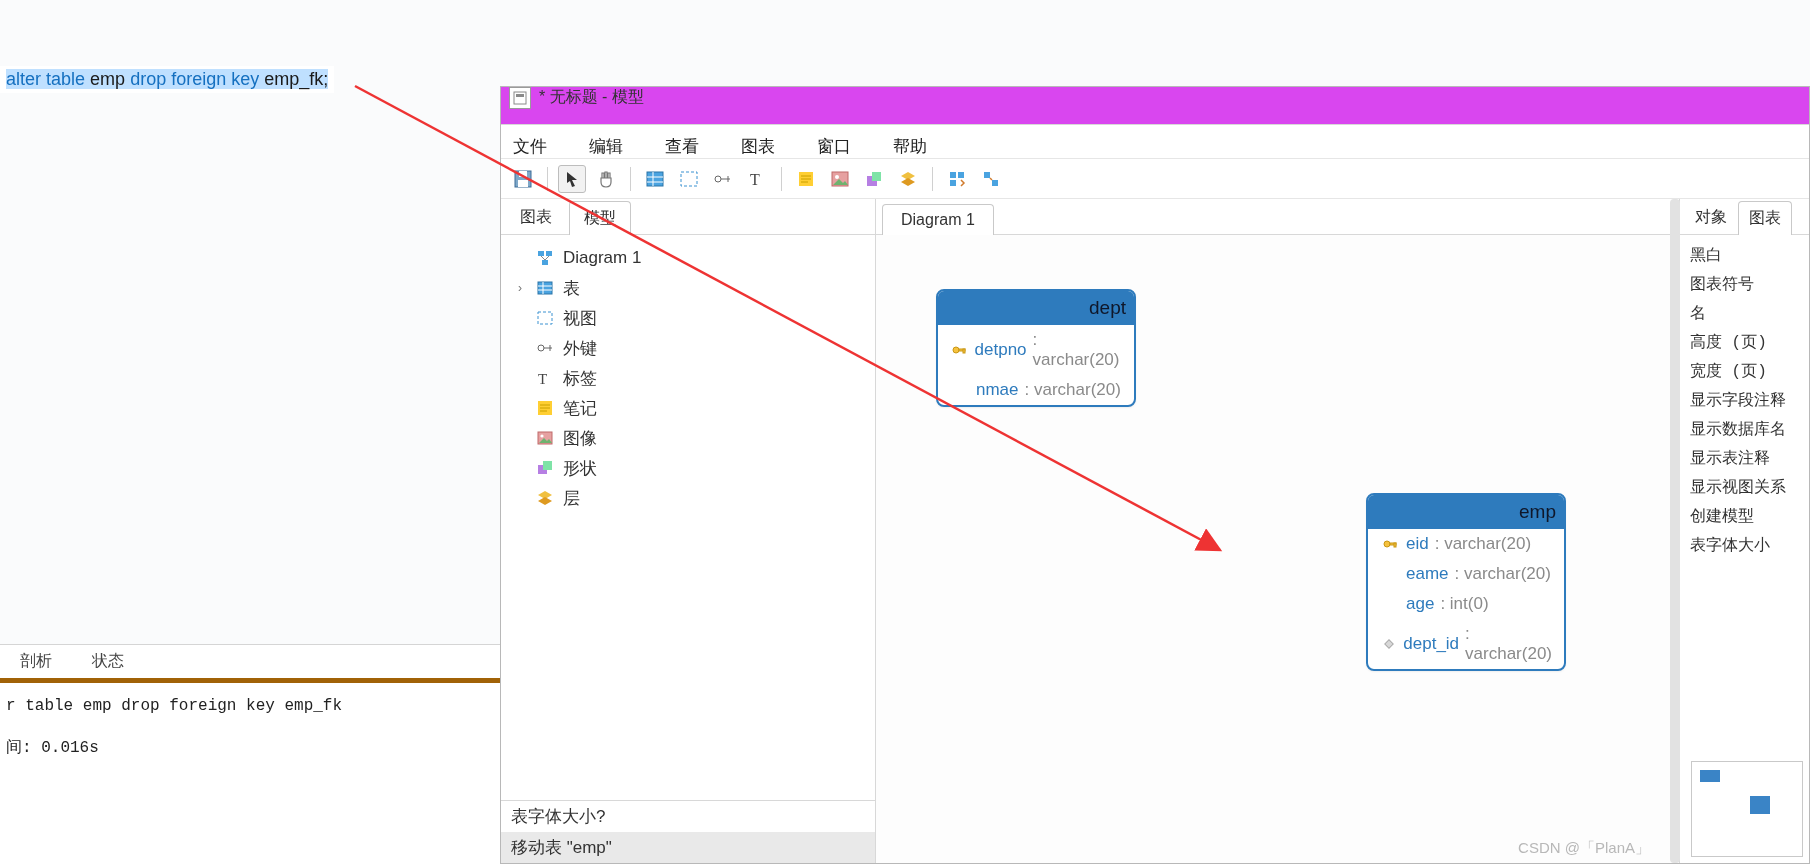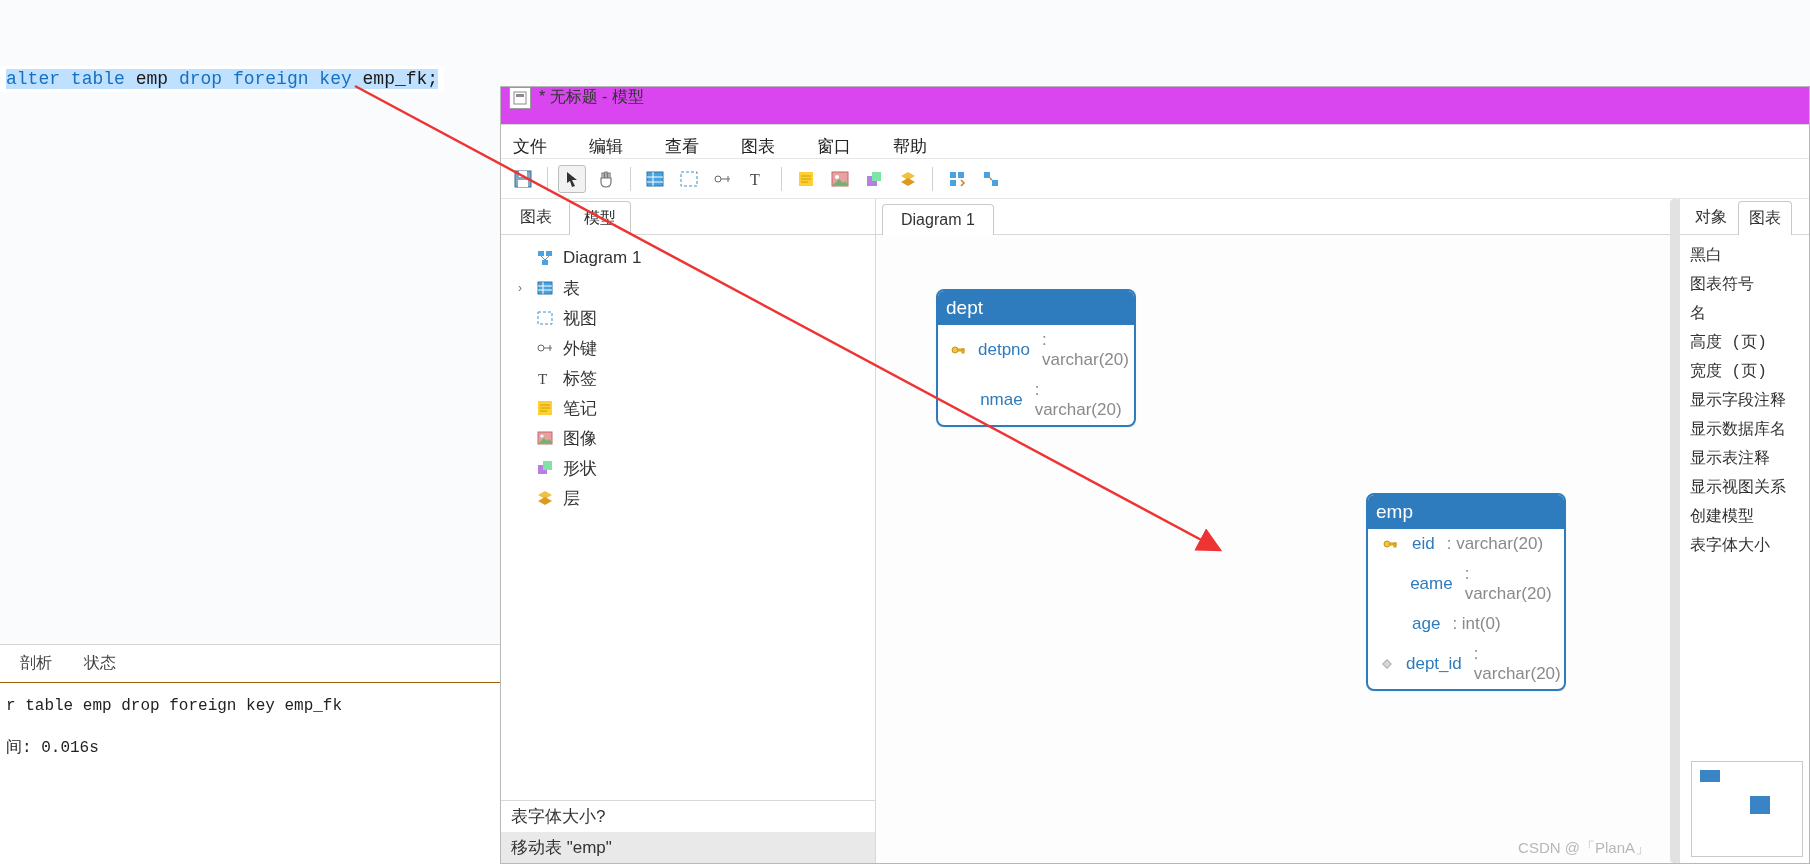--- a/index.html
+++ b/index.html
@@ -13,36 +13,36 @@
     position: relative;
   }
 
   
   .editor-area {
     position: absolute; left: 0; top: 0; width: 500px; height: 864px;
   }
   .sql-line {
     position: absolute; left: 0; top: 66px;
     padding: 3px 6px;
-    font-family: Liberation Mono, monospace;
+    font-family: Liberation Sans, sans-serif;
     font-size: 18px;
     white-space: pre;
     background: #fff;
   }
   .sql-line .hl { background: #bfe0ff; }
   .kw { color: #1570c0; }
   .tok { color: #1a1a1a; }
   .bottom-panel {
     position: absolute; left: 0; bottom: 0; width: 500px; height: 220px;
     border-top: 1px solid #d5d5d5;
     background: #fff;
   }
   .bottom-tabs {
-    display: flex; gap: 32px; height: 38px; align-items: center;
-    border-bottom: 1px solid #a16207;
+    display: flex; gap: 40px; height: 38px; align-items: center;
+    border-bottom: 5px solid #a16207;
     padding: 0 20px;
     font-size: 16px;
     color: #444;
   }
   .bottom-tabs span { cursor: pointer; }
   .log-body {
     padding: 14px 6px;
     font-family: Consolas, "Courier New", monospace;
     font-size: 16px;
     color: #222;
@@ -149,25 +149,25 @@
   }
 
   .db-table {
     position: absolute;
     border: 2px solid #2e7bbd; border-radius: 8px; overflow: hidden;
     background: #fff;
     font-size: 17px;
     box-shadow: 0 1px 2px rgba(0,0,0,.06);
   }
   .db-table .hdr {
-    background: #2e7bbd; color: #ffffff; text-align: left;
+    background: #2e7bbd; color: #0f172a; text-align: right;
     padding: 6px 8px; font-size: 19px;
   }
   .db-table .col {
-    display: flex; align-items: center; gap: 12px;
+    display: flex; align-items: center; gap: 6px;
     padding: 5px 12px;
   }
   .db-table .col .key { width: 20px; display: flex; justify-content: center; }
   .db-table .col .name { color: #2e7bbd; }
   .db-table .col .typ { color: #8a8a8a; }
 
   
   .right-panel {
     width: 130px; border-left: 1px solid #d8d8d8;
     display: flex; flex-direction: column; font-size: 16px;

